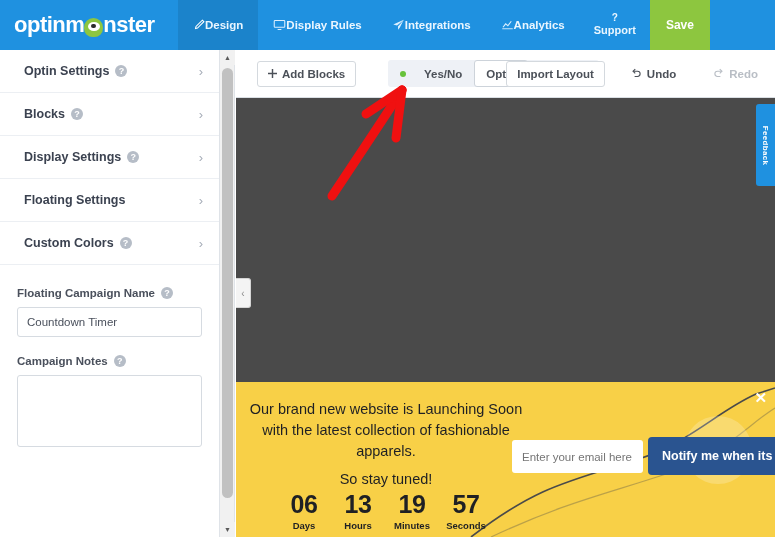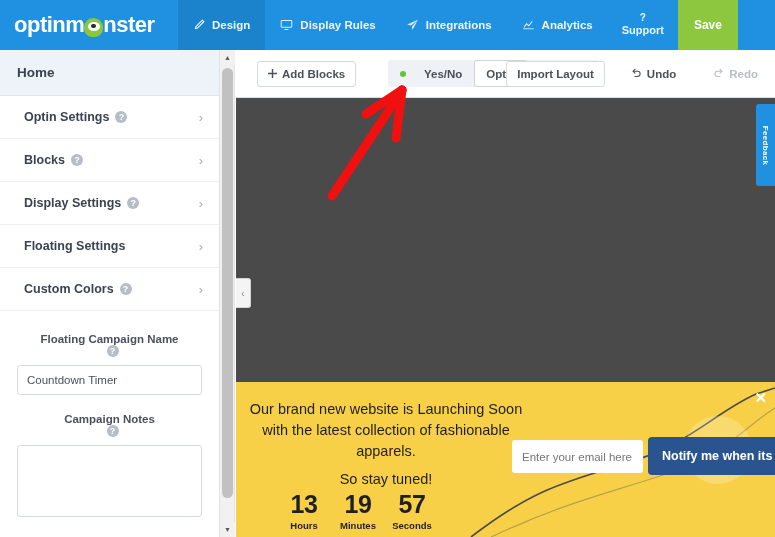--- a/index.html
+++ b/index.html
@@ -33,21 +33,21 @@
   }
   .brand .mon::before {
     content: ""; position: absolute; left: 3.5px; top: 4px;
     width: 12px; height: 9px; background: #fff; border-radius: 50%;
   }
   .brand .mon::after {
     content: ""; position: absolute; left: 7px; top: 6px;
     width: 4.5px; height: 4.5px; background: #2b2b2b; border-radius: 50%;
   }
   .navitem {
-    display: flex; align-items: center; gap: 7px;
+    display: flex; align-items: center; 
     padding: 0 15px; height: 50px;
     color: #eaf6ff; font-size: 11.5px; font-weight: bold;
     cursor: pointer; white-space: nowrap;
   }
   .navitem.active { background: #1b83cb; }
   .navitem svg { display: block; }
   .pubcheck {
     display: inline-block; width: 14px; height: 14px;
     background: #8dc63f; border-radius: 50%; position: relative;
   }
@@ -100,21 +100,21 @@
     background: #b6bdc7; color: #fff;
     font-size: 9px; font-weight: bold; margin-left: 6px;
     line-height: 1;
   }
   .chev {
     margin-left: auto; color: #a6adb8; font-size: 13px;
   }
   .side-form { padding: 22px 17px 0 17px; }
   .flabel {
     font-size: 11.5px; font-weight: bold; color: #4a505c;
-    display: flex; align-items: center; margin-bottom: 8px; flex-direction: column;
+    display: flex; align-items: center; margin-bottom: 8px;
   }
   .ftext {
     width: 185px; height: 30px;
     border: 1px solid #d6dbe1; border-radius: 3px;
     padding: 0 9px; font-size: 11.5px; color: #4a505c;
     font-family: "Liberation Sans", sans-serif;
     background: #fff; outline: none;
   }
   .fnotes {
     width: 185px; height: 72px;
@@ -353,23 +353,20 @@
       <span class="qm">?</span>
       <span>Support</span>
     </div>
 
     <div class="savebtn">Save</div>
 
   </div>
 
   <div class="sidebar">
 
-    <div class="side-home">
-      <span>Home</span>
-    </div>
 
     <div class="side-row">
       <span class="lbl">Optin Settings</span>
       <span class="qhelp">?</span>
       <span class="chev">›</span>
     </div>
 
     <div class="side-row">
       <span class="lbl">Blocks</span>
       <span class="qhelp">?</span>
@@ -488,20 +485,24 @@
       <div class="banner-close">✕</div>
 
       <div class="banner-text">
         <p>Our brand new website is Launching Soon</p>
         <p>with the latest collection of fashionable</p>
         <p>apparels.</p>
         <p class="tuned">So stay tuned!</p>
       </div>
 
       <div class="countdown">
+        <div class="cd-cell">
+          <div class="cd-num">06</div>
+          <div class="cd-lbl">Days</div>
+        </div>
         <div class="cd-cell">
           <div class="cd-num">13</div>
           <div class="cd-lbl">Hours</div>
         </div>
         <div class="cd-cell">
           <div class="cd-num">19</div>
           <div class="cd-lbl">Minutes</div>
         </div>
         <div class="cd-cell">
           <div class="cd-num">57</div>

